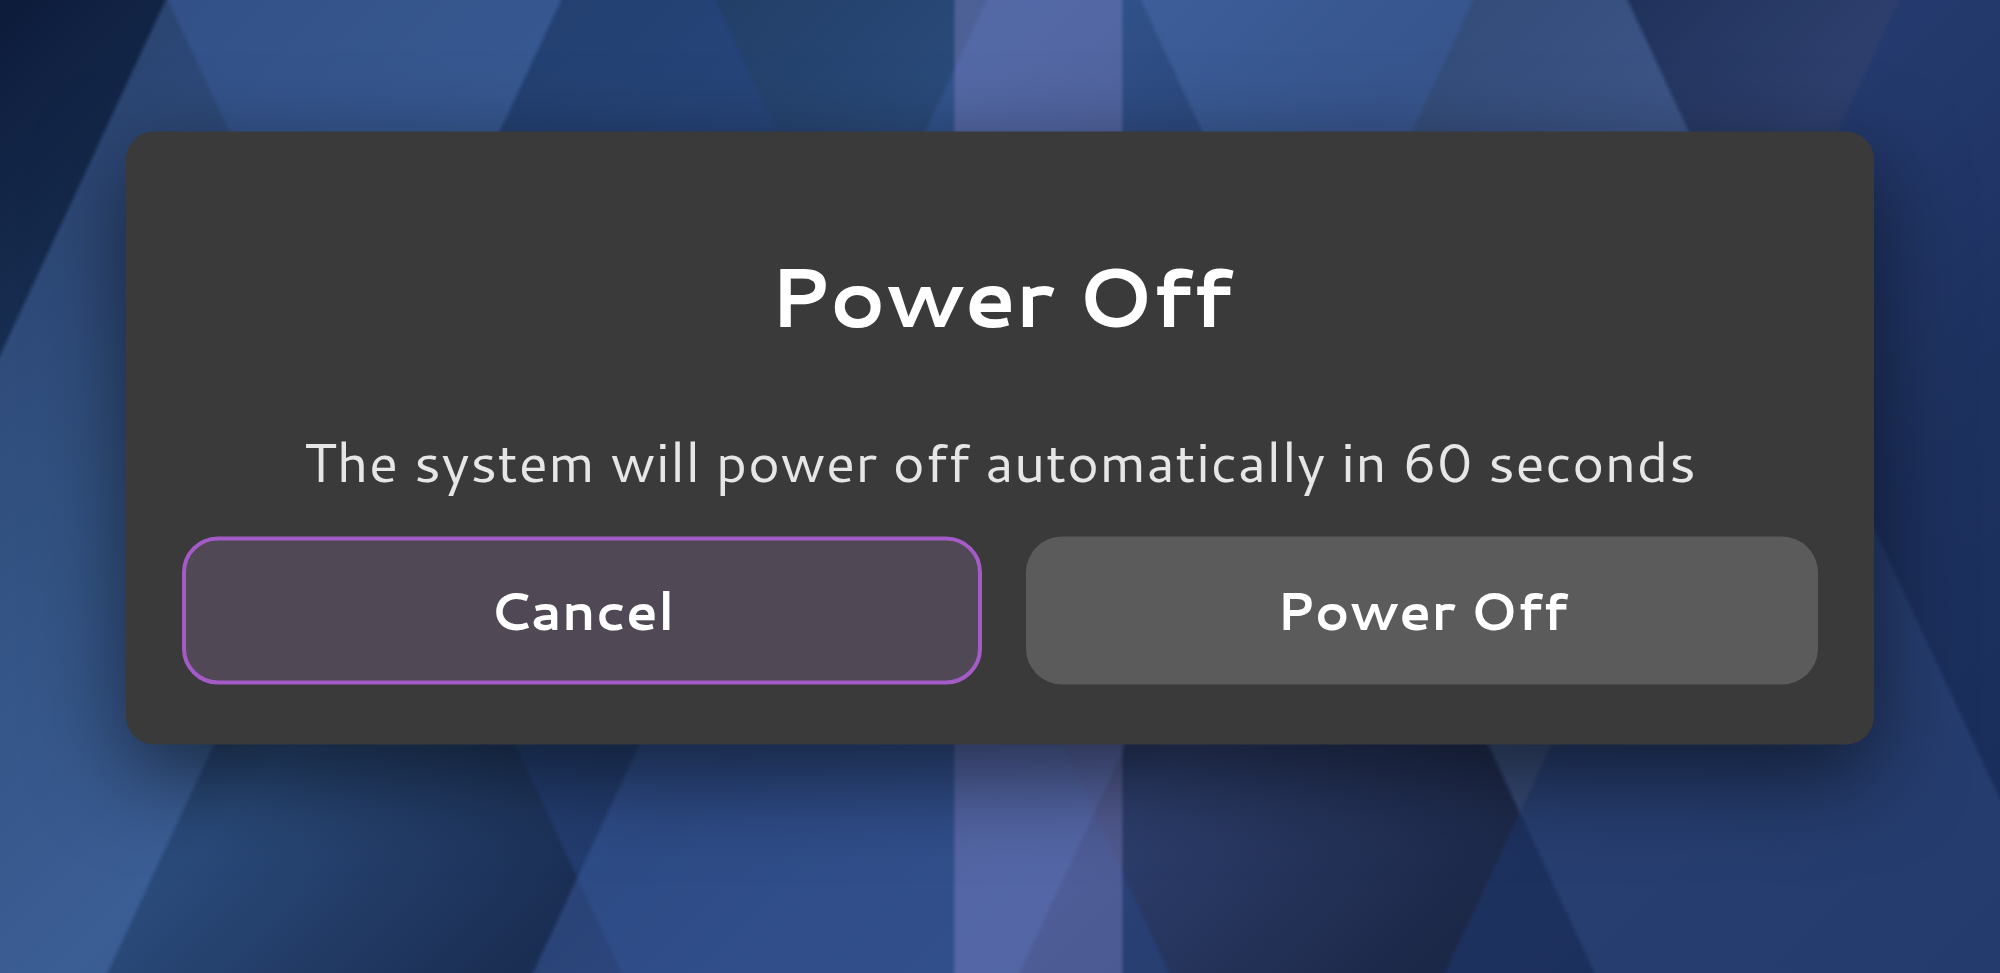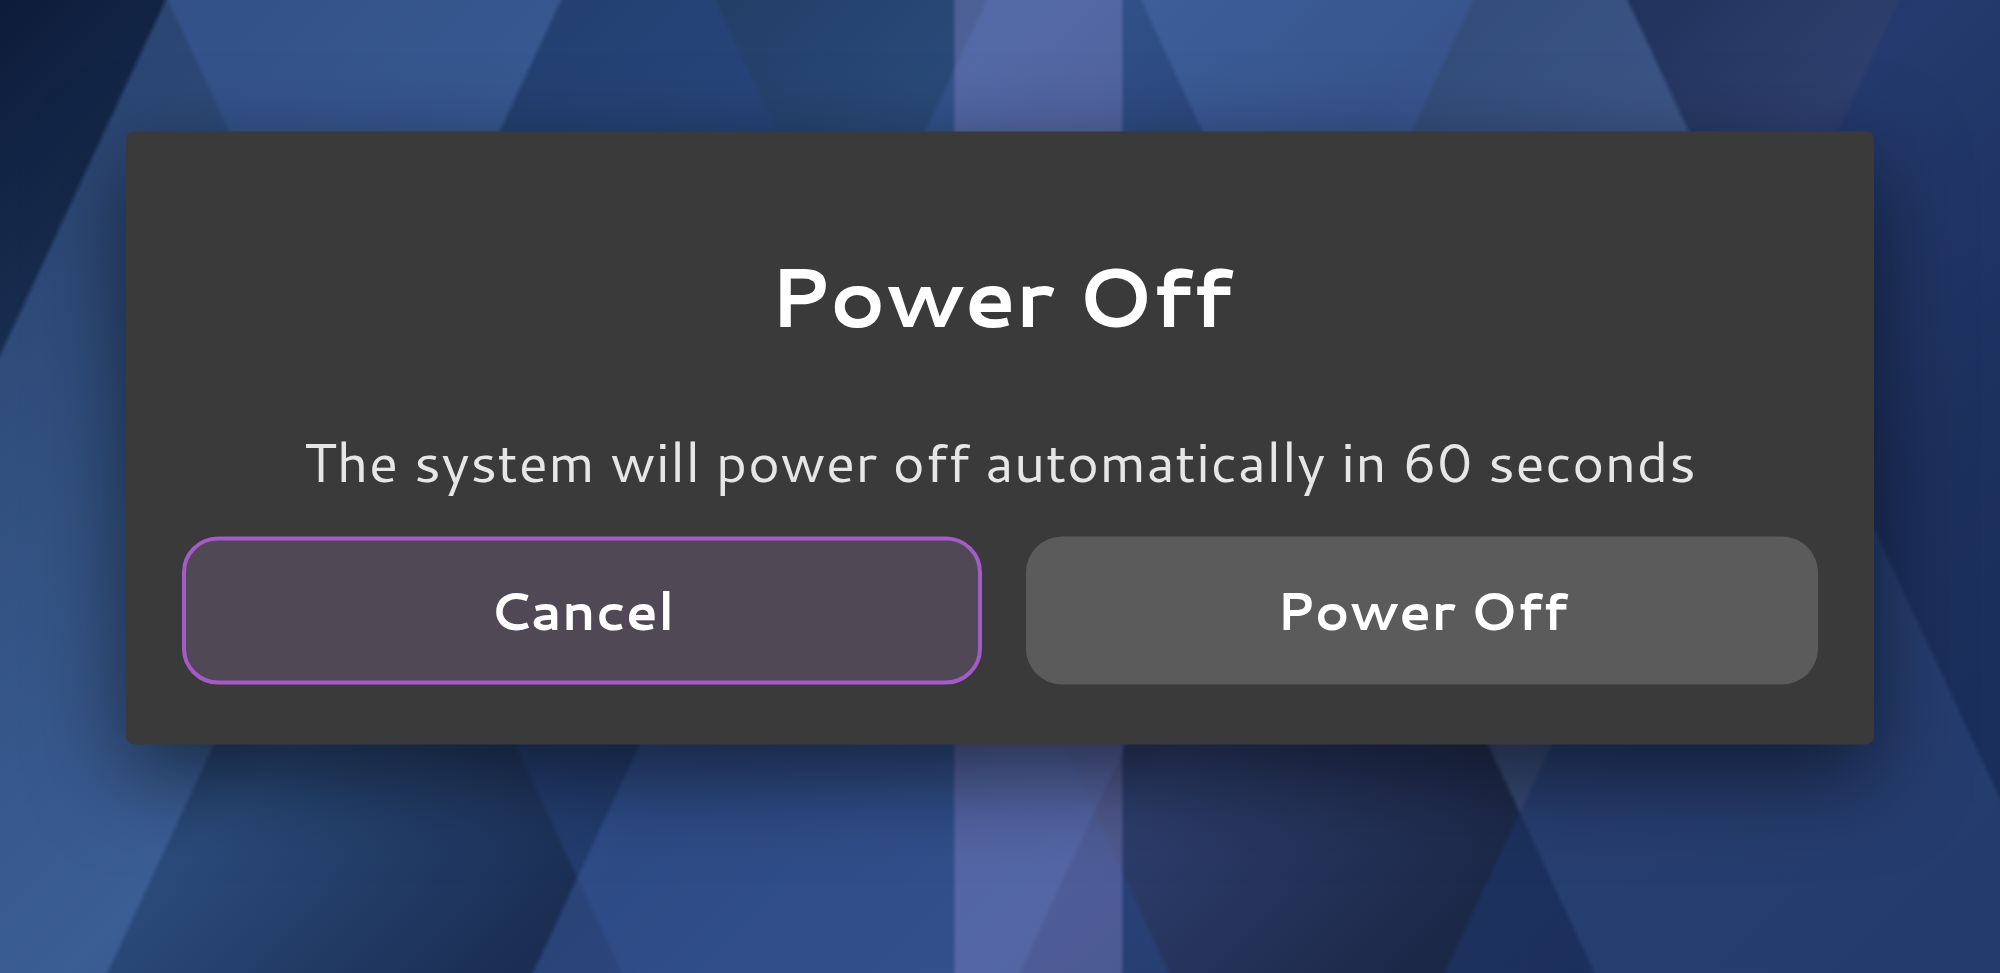--- a/index.html
+++ b/index.html
@@ -52,21 +52,21 @@
         linear-gradient(115deg, transparent 72%, rgba(30,55,110,0.6) 72.2%, rgba(30,55,110,0.6) 92%, transparent 92.2%);
     }
 
     .dialog {
       position: absolute;
       left: 50%;
       top: 50%;
       transform: translate(-50%, -58%);
       width: 1748px;
       background: #3a3a3a;
-      border-radius: 8px;
+      border-radius: 28px;
       padding: 80px 56px 60px 56px;
       box-shadow: 0 30px 90px rgba(0,0,0,0.55);
     }
 
     .dialog-title {
       text-align: center;
       font-size: 84px;
       font-weight: 800;
       color: #ffffff;
       letter-spacing: -0.5px;

